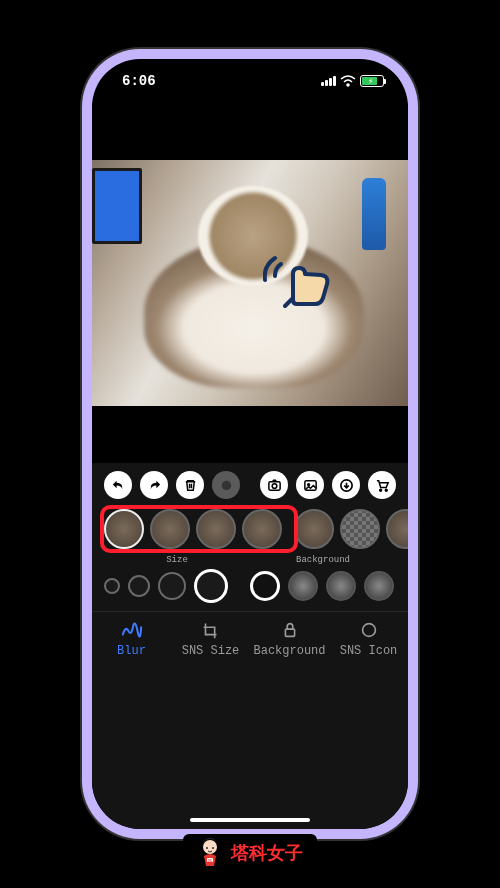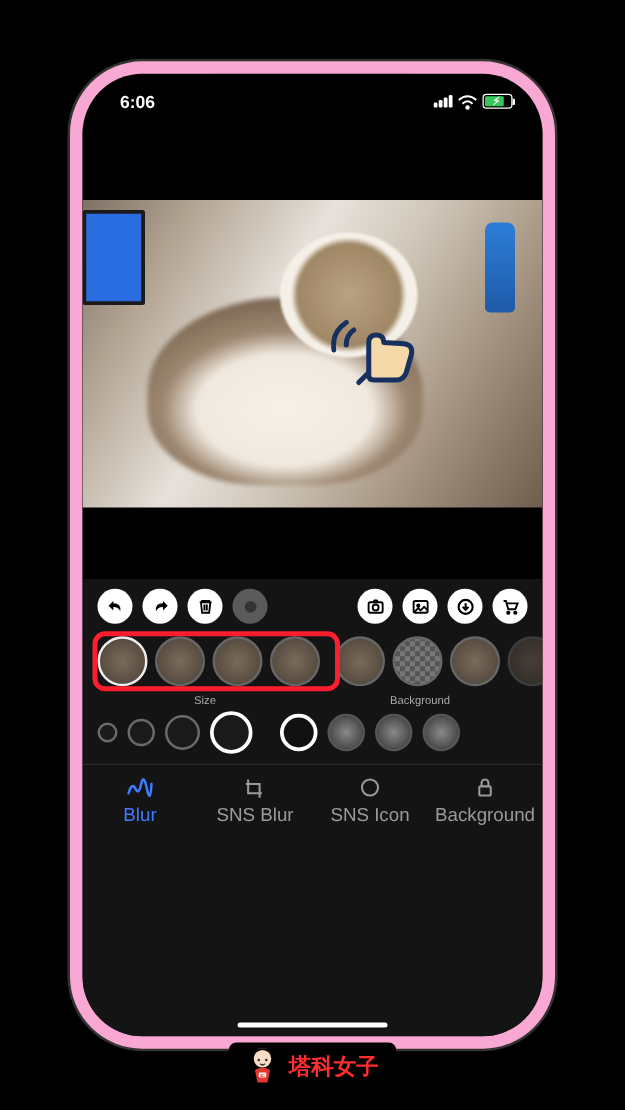--- a/index.html
+++ b/index.html
@@ -7,27 +7,28 @@
     background: #000;
     width: 500px;
     height: 888px;
     font-family: -apple-system, BlinkMacSystemFont, "Segoe UI", sans-serif;
     display: flex;
     align-items: center;
     justify-content: center;
     position: relative;
   }
   .phone {
-    width: 388px;
+    width: 336px;
     height: 790px;
-    background: #f9a8d4;
+    background: #c4b5fd;
     border-radius: 58px;
     padding: 10px;
     position: relative;
     box-shadow: 0 0 0 2px #333;
+    font-family: Liberation Mono, monospace;
   }
   .phone-inner {
     width: 100%;
     height: 100%;
     background: #000;
     border-radius: 48px;
     overflow: hidden;
     position: relative;
   }
   .notch {
@@ -171,21 +172,21 @@
     width:30px; height:30px; border-radius:50%; border:2px solid #555;
     background: radial-gradient(circle,#888 0%, #333 100%);
   }
   .it.active { border-color:#fff; border-width:3px; background:#111; }
 
   .tabbar {
     display:flex; border-top:1px solid #2a2a2a; padding: 8px 0 6px;
   }
   .tab {
     flex:1; display:flex; flex-direction:column; align-items:center; gap:4px;
-    color:#9a9a9a; font-size:15px;
+    color:#9a9a9a; font-size:12px;
   }
   .tab.active { color:#3e7bff; }
   .tab .ticon { width:24px; height:20px; display:flex; align-items:center; justify-content:center; }
   .tab svg { width:22px; height:18px; }
 
   .home-indicator {
     position:absolute; bottom:7px; left:50%; transform:translateX(-50%);
     width:120px; height:4px; background:#fff; border-radius:3px;
   }
 
@@ -353,38 +354,38 @@
                 </svg>
             </div>
             <span>Blur</span>
           </div>
           <div class="tab">
             <div class="ticon">
               <svg viewBox="0 0 24 18" fill="none" stroke="#9a9a9a" stroke-width="1.8">
                   <path d="M6 2 v12 h12 M4 6 h12 v12"></path>
                 </svg>
             </div>
-            <span>SNS Blur</span>
-          </div>
-          <div class="tab">
-            <div class="ticon">
-              <svg viewBox="0 0 24 18" fill="none" stroke="#9a9a9a" stroke-width="1.8">
-                  <circle cx="12" cy="9" r="7"></circle>
-                </svg>
-            </div>
-            <span>SNS Icon</span>
+            <span>SNS Size</span>
           </div>
           <div class="tab">
             <div class="ticon">
               <svg viewBox="0 0 24 18" fill="none" stroke="#9a9a9a" stroke-width="1.8">
                   <rect x="7" y="8" width="10" height="8" rx="1"></rect>
                   <path d="M9 8 V5 a3 3 0 0 1 6 0 v3"></path>
                 </svg>
             </div>
             <span>Background</span>
+          </div>
+          <div class="tab">
+            <div class="ticon">
+              <svg viewBox="0 0 24 18" fill="none" stroke="#9a9a9a" stroke-width="1.8">
+                  <circle cx="12" cy="9" r="7"></circle>
+                </svg>
+            </div>
+            <span>SNS Icon</span>
           </div>
         </div>
 
       </div>
     </div>
 
     <div class="home-indicator"></div>
   </div>
 </div>
 

